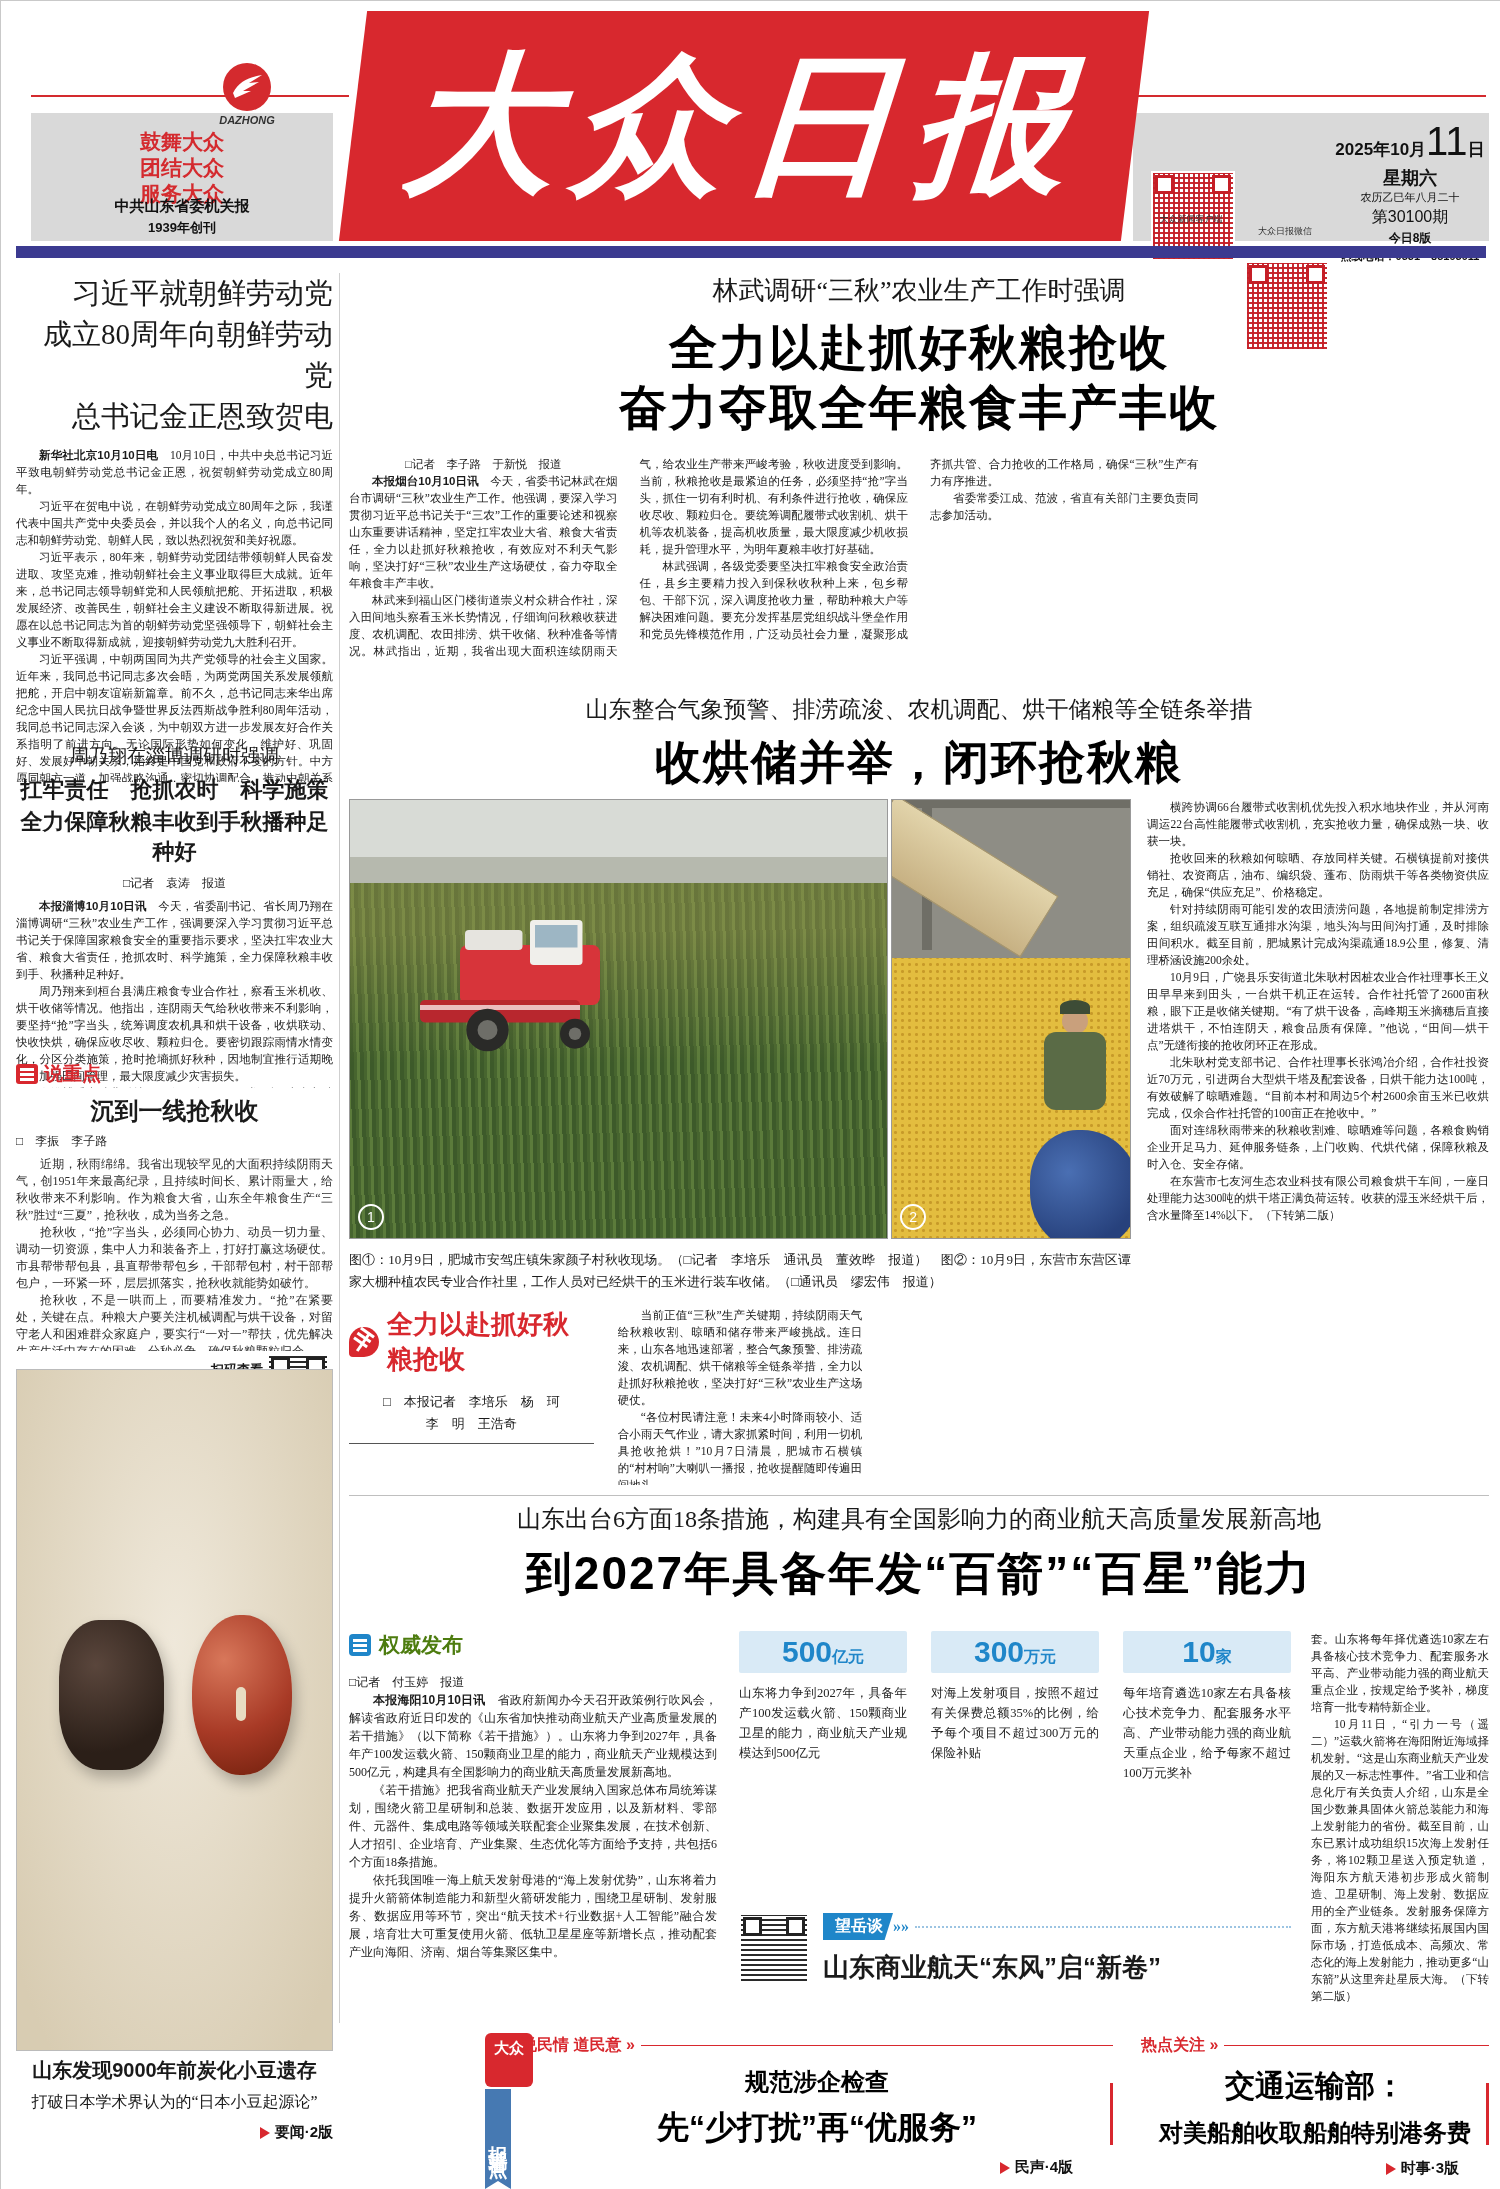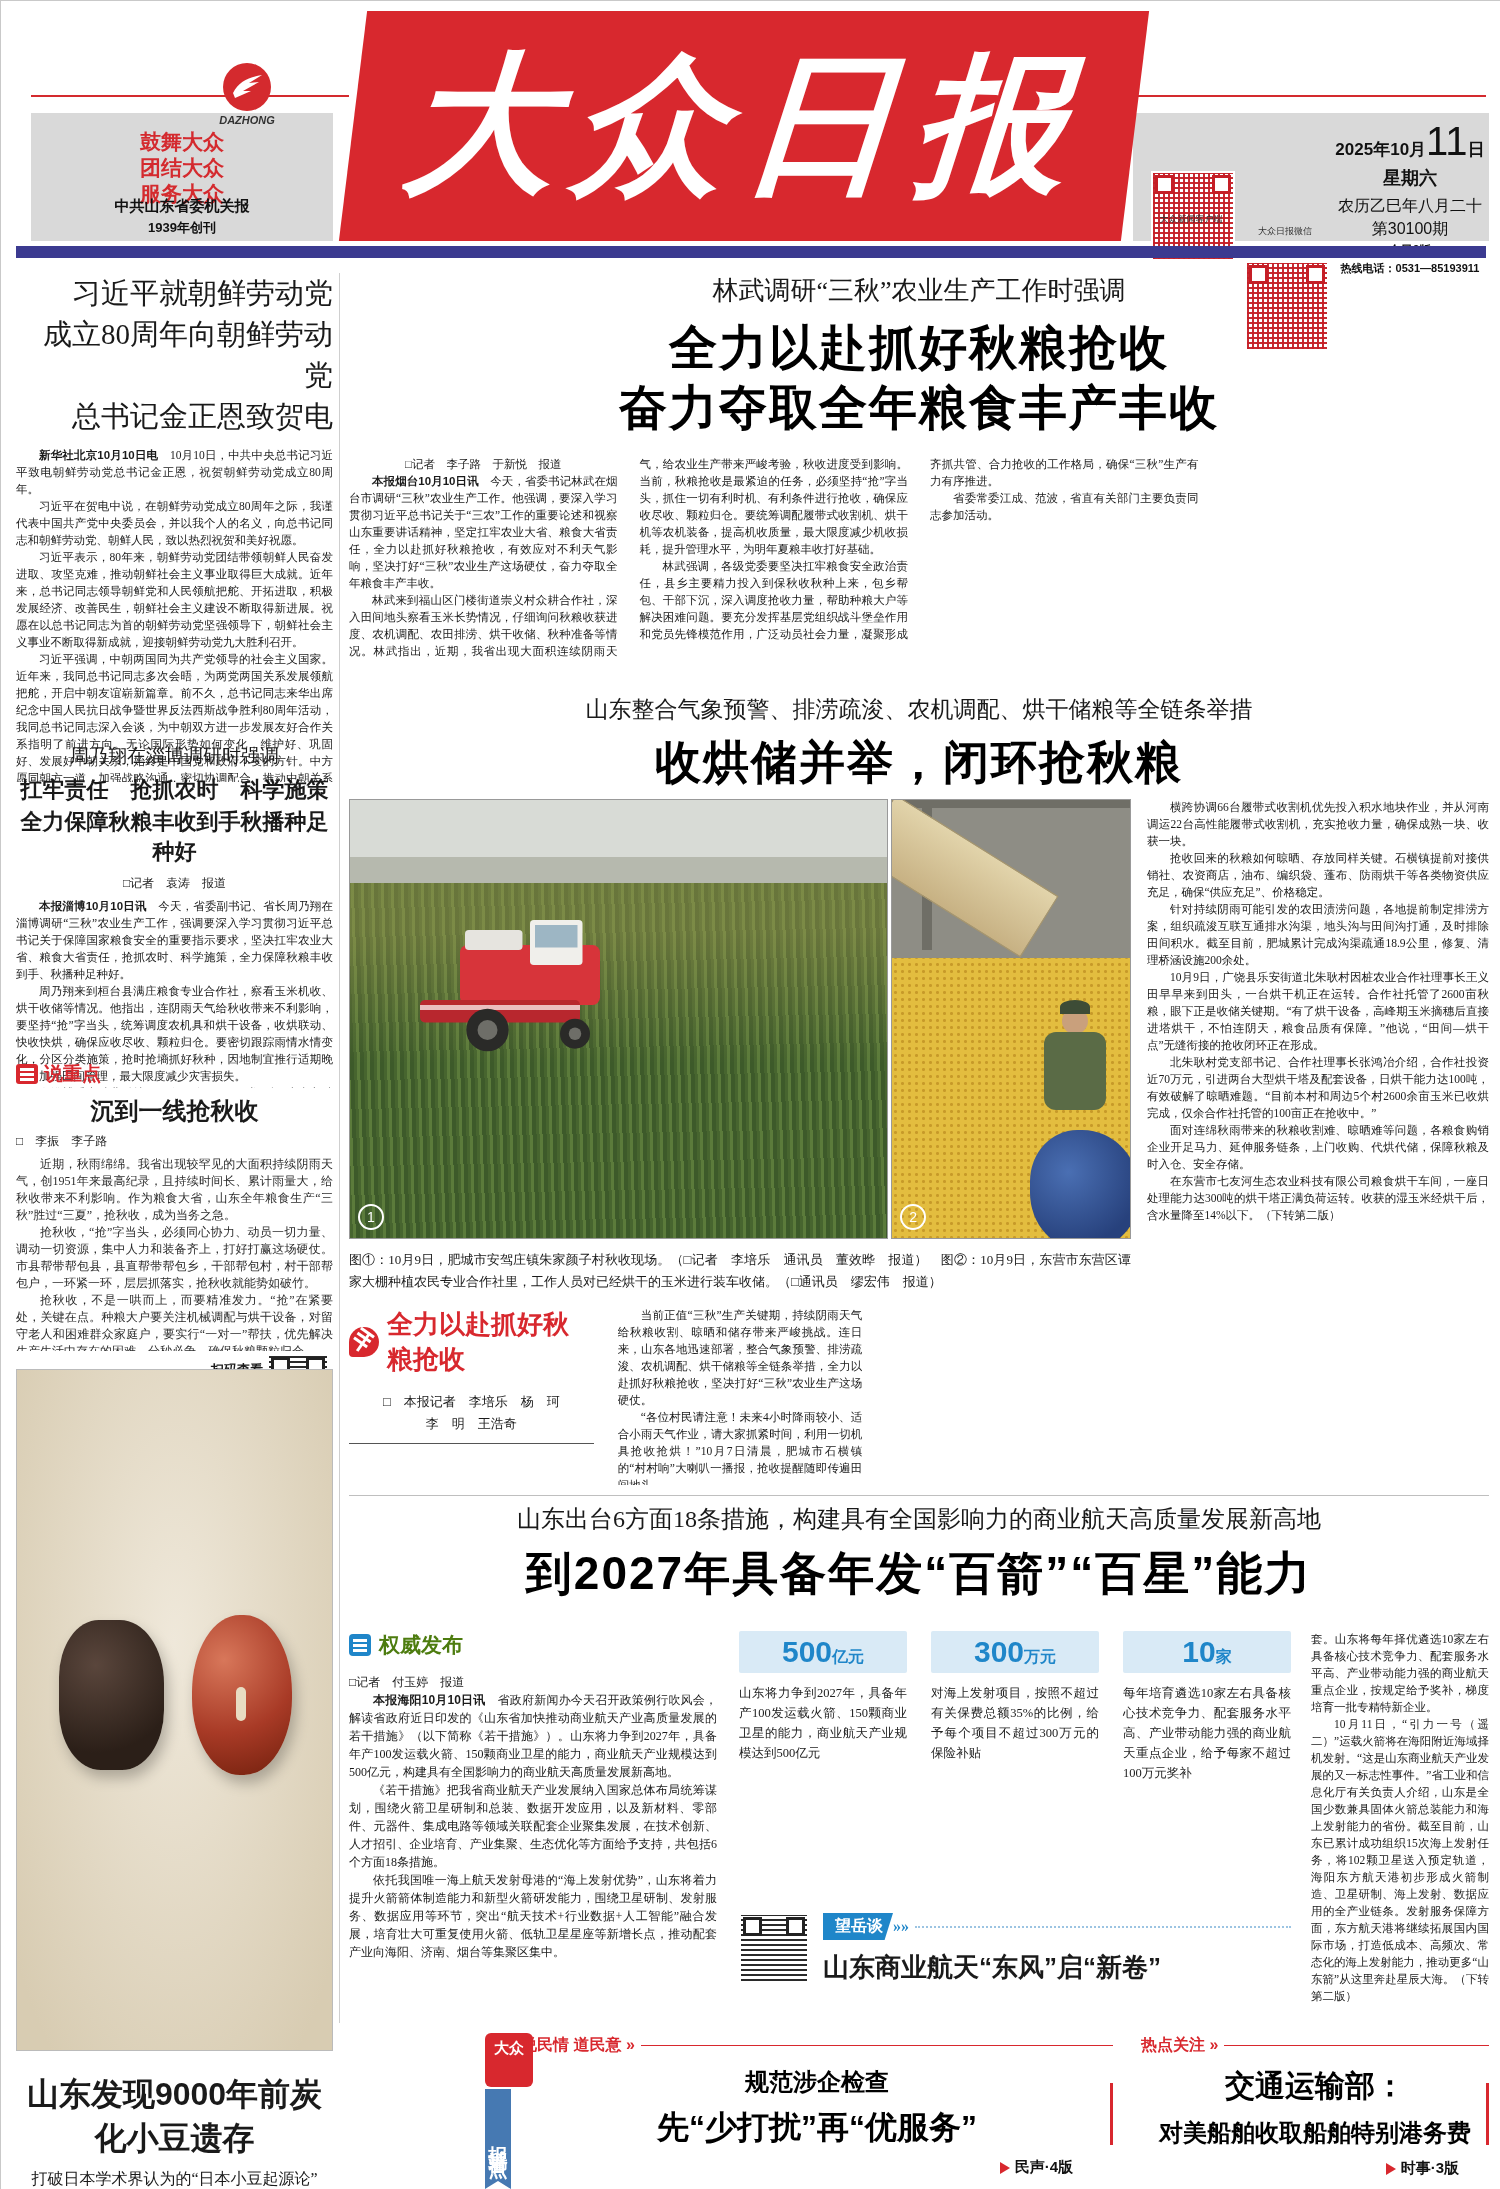--- a/index.html
+++ b/index.html
@@ -134,21 +134,21 @@
   </div>
 
   <div class="abs qr" style="left:1150px;top:122px;width:80px;height:86px;"></div>
   <div class="abs qr" style="left:1244px;top:122px;width:80px;height:86px;"></div>
   <div class="abs qrlabel" style="left:1144px;top:212px;width:92px;">大众新闻客户端</div>
   <div class="abs qrlabel" style="left:1240px;top:212px;width:88px;margin-top:12px;">大众日报微信</div>
 
   <div class="abs dateblock" style="left:1330px;top:118px;width:158px;">
     <div style="white-space:nowrap;"><span style="font-size:17px;font-weight:bold;">2025年10月</span><span style="font-size:40px;font-weight:normal;">11</span><span style="font-size:17px;font-weight:bold;">日</span></div>
     <div style="font-size:18px;font-weight:bold;margin-top:2px;">星期六</div>
-    <div style="font-size:16px;margin-top:6px;">农历乙巳年八月二十</div>
+    <div style="font-size:11px;">农历乙巳年八月二十</div>
     <div style="font-size:16px;margin-top:2px;">第30100期</div>
     <div style="font-size:12px;font-weight:bold;margin-top:2px;">今日8版</div>
     <div style="font-size:11px;font-weight:bold;margin-top:2px;">热线电话：0531—85193911</div>
   </div>
 
   <div class="abs navy-bar" style="left:15px;top:245px;width:1470px;height:12px;"></div>
 
   <div class="abs vline" style="left:338px;top:272px;height:1750px;"></div>
 
   <div class="abs" style="left:15px;top:272px;width:317px;">
@@ -199,21 +199,21 @@
     </div>
   </div>
 
   <div class="abs" style="left:15px;top:1368px;width:317px;">
     <div class="beanphoto" style="position:relative;width:315px;height:680px;border:1px solid #bbb;background:radial-gradient(ellipse at 50% 40%,#efe8da,#d8ccb2 90%);overflow:hidden;">
       <div class="bean" style="left:42px;top:250px;width:105px;height:150px;border-radius:38% 42% 40% 40%;background:radial-gradient(circle at 35% 30%,#5a463c,#2b1f18 70%);box-shadow:4px 8px 14px rgba(0,0,0,.25);"></div>
       <div class="bean" style="left:175px;top:245px;width:100px;height:160px;border-radius:48%;background:radial-gradient(circle at 32% 28%,#d8775a,#a83a26 55%,#76220f 95%);box-shadow:4px 8px 14px rgba(0,0,0,.25);">
         <div style="position:absolute;left:44px;top:72px;width:10px;height:34px;border-radius:6px;background:#e8dcc2;"></div>
       </div>
     </div>
-    <div class="center sans" style="font-size:32px;font-weight:900;margin-top:22px;">山东发现9000年前炭化小豆遗存</div>
+    <div class="center sans" style="font-size:20px;font-weight:900;margin-top:6px;">山东发现9000年前炭化小豆遗存</div>
     <div class="center" style="font-size:16px;margin-top:8px;">打破日本学术界认为的“日本小豆起源论”</div>
     <div class="pageref" style="margin-top:10px;">
       <span class="arrow-r"></span>
       <span>要闻·2版</span>
     </div>
   </div>
 
   <div class="abs" style="left:348px;top:272px;width:1140px;">
     <div class="kicker serif" style="font-size:26px;">林武调研“三秋”农业生产工作时强调</div>
     <div class="h-big" style="font-size:48px;line-height:60px;margin-top:10px;">全力以赴抓好秋粮抢收</div>

